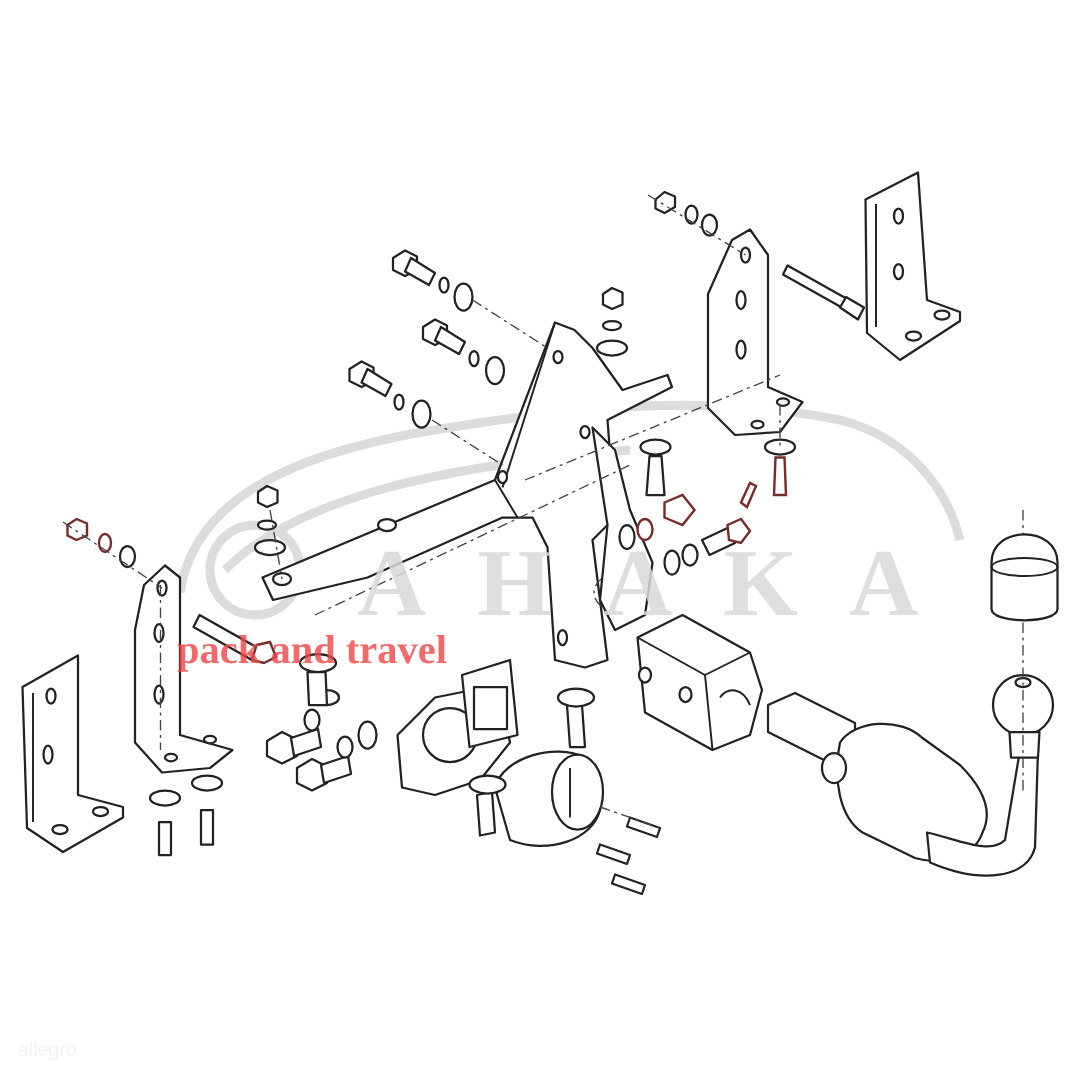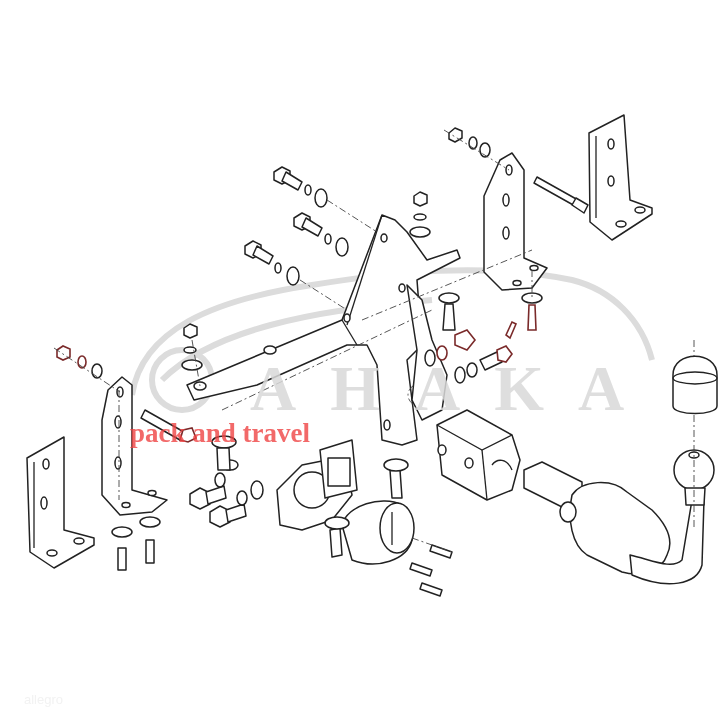--- a/index.html
+++ b/index.html
@@ -1,17 +1,17 @@
 <!DOCTYPE html>
 <html><head>
 <meta charset="utf-8">
 <style>
   html, body { margin: 0; padding: 0; background: #ffffff; }
   body { width: 720px; height: 720px; overflow: hidden; position: relative; font-family: "Liberation Serif", serif; }
-  .canvas { position: absolute; left: 12px; top: 0; width: 580px; height: 720px; }
+  .canvas { position: absolute; left: 0; top: 0; width: 580px; height: 720px; }
   .wm-main {
     position: absolute; left: 238px; top: 352px;
     font-family: "Liberation Serif", serif; font-weight: bold;
     font-size: 64px; letter-spacing: 34px; color: #d9d9d9; opacity: 0.85;
     pointer-events: none;
   }
   .wm-sub {
     position: absolute; left: 118px; top: 418px;
     font-family: "Liberation Serif", serif; font-weight: bold;
     font-size: 27px; color: #ef4444; opacity: 0.8; pointer-events: none;

